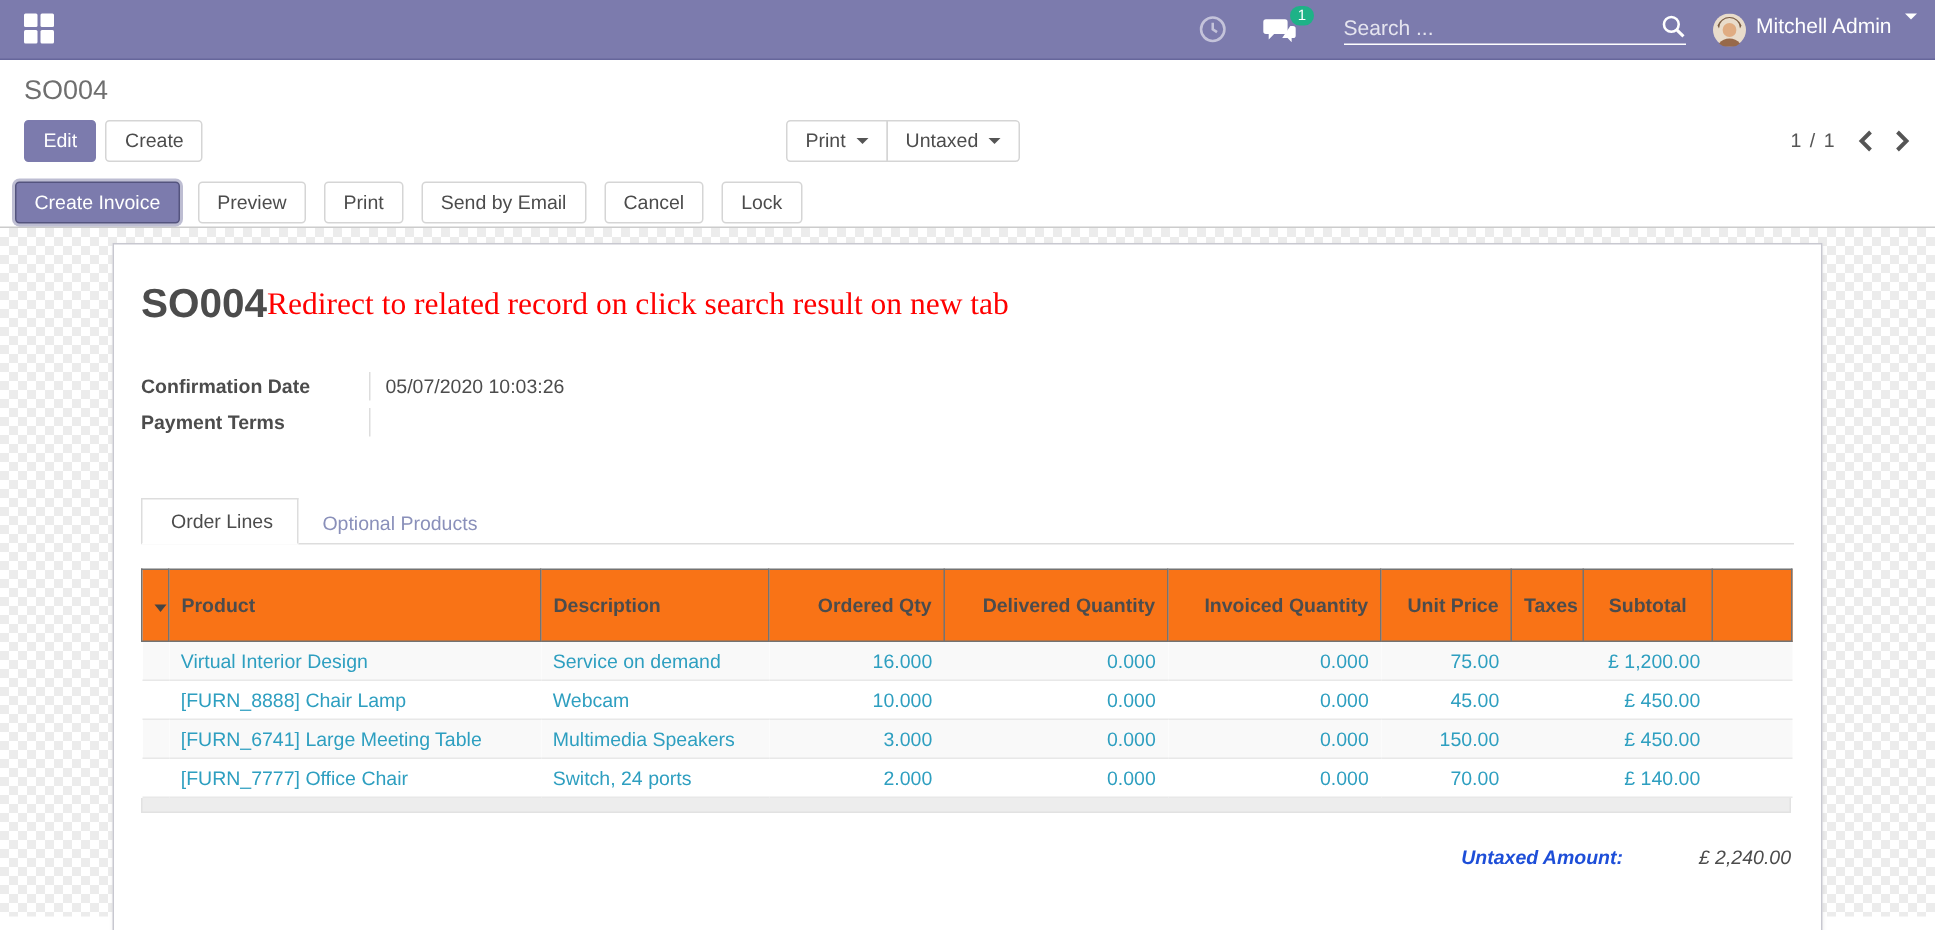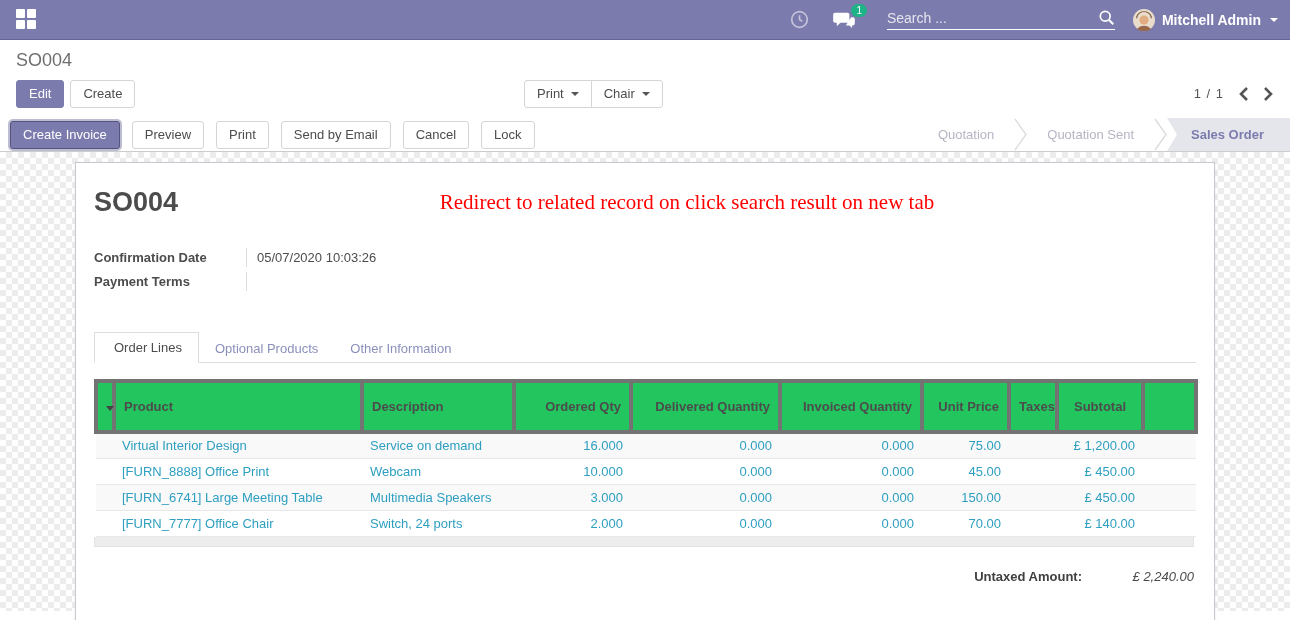--- a/index.html
+++ b/index.html
@@ -13,21 +13,21 @@
               gap:2px; cursor:pointer; margin-left:4px; }
   .apps-btn span { background:#fff; border-radius:1px; }
   .nav-spacer { flex:1; }
   .nav-icon { display:flex; align-items:center; margin:0 12px; position:relative; cursor:pointer; }
   .badge { position:absolute; top:-7px; right:-12px; background:#1eb287; color:#fff; font-size:10px;
            border-radius:8px; padding:1px 5px; line-height:11px; }
   .search-box { width:228px; margin:0 18px 0 20px; border-bottom:1px solid #fff; display:flex; align-items:center; padding-bottom:3px; }
   .search-box input { flex:1; background:transparent; border:none; outline:none; color:#fff; font-size:14px;
                       font-family:"Liberation Sans",sans-serif; }
   .search-box input::placeholder { color:rgba(255,255,255,0.8); }
-  .user-menu { display:flex; align-items:center; gap:7px; cursor:pointer;font-weight:bold; }
+  .user-menu { display:flex; gap:7px; cursor:pointer; }
   .user-name { font-size:14px; }
   .caret-down-white { width:0; height:0; border-left:4px solid transparent; border-right:4px solid transparent;
                       border-top:4px solid #fff; margin-left:2px; }
 
   
   .control-panel { padding:8px 16px 10px; background:#fff; }
   .breadcrumb { font-size:18px; color:#6f6f6f; margin:2px 0 9px; }
   .cp-row { display:flex; align-items:center; position:relative; height:28px; }
   .btn { font-size:13px; padding:4px 12px; border:1px solid #d5d5d5; background:#fff; color:#4c4c4c;
          border-radius:3px; cursor:pointer; font-family:"Liberation Sans",sans-serif; line-height:18px; }
@@ -57,51 +57,51 @@
   
   .form-bg { height:459px; padding-top:10px; background-color:#fff;
     background-image:
       linear-gradient(45deg,#ececec 25%,transparent 25%,transparent 75%,#ececec 75%),
       linear-gradient(45deg,#ececec 25%,transparent 25%,transparent 75%,#ececec 75%);
     background-size:12px 12px; background-position:0 0,6px 6px; }
   .sheet { width:1140px; margin:0 auto; background:#fff; border:1px solid #c8c8d0; box-shadow:0 1px 3px rgba(0,0,0,0.08);
            padding:24px 18px; min-height:600px; }
   .sheet-header { display:flex; align-items:center; }
   .sheet-title { font-size:27px; font-weight:bold; color:#4c4c4c; }
-  .sheet-note { flex:1; text-align:center; color:#f00; font-family:"Liberation Serif", serif; font-size:21px; }
+  .sheet-note { flex:1; text-align:left; color:#f00; font-family:"Liberation Serif", serif; font-size:21px; }
 
   .field-groups { display:flex; margin-top:30px; }
   .field-group { width:552px; }
   .field-row { display:flex; margin-bottom:5px; }
   .field-label { width:152px; font-weight:bold; color:#4c4c4c; padding:2px 10px 2px 0; }
   .field-value { flex:1; padding:2px 0 2px 10px; min-height:19px; }
   .v-sep { border-left:1px solid #ddd; }
   .address { color:#8b90bd; line-height:19px; }
   .address .link { cursor:pointer; }
   .plain-value { color:#4c4c4c; }
 
   .tabs { margin-top:36px; border-bottom:1px solid #ddd; display:flex; align-items:flex-end; }
   .tab { padding:7px 16px; font-size:13px; color:#8a90ba; cursor:pointer; margin-bottom:-1px; }
   .tab.active { background:#fff; border:1px solid #ddd; border-bottom:1px solid #fff; color:#4c4c4c;padding-left:19px; }
 
   .ol-table { border-collapse:collapse; margin-top:16px; width:1100px; table-layout:fixed; }
-  .ol-table th { background:#22c55e; border:4px solid #737373; font-size:13px; font-weight:bold; color:#4c4c4c;
+  .ol-table th { background:#f97316; border:1px solid #737373; font-size:13px; font-weight:bold; color:#4c4c4c;
                  padding:16px 8px; text-align:left; height:26px; }
   .ol-table td { padding:4px 8px; font-size:13px; height:26px; border-bottom:1px solid #e8e8e8; overflow:hidden;
                  white-space:nowrap; }
   .ol-table tr.stripe td { background:#f9f9f9; }
   .ol-table .num { text-align:right; }
   .ol-table .ctr { text-align:center; }
   .cell-link { color:#2e9fc0; }
   .caret-down-dark { width:0; height:0; border-left:4px solid transparent; border-right:4px solid transparent;
                      border-top:5px solid #444; display:inline-block; cursor:pointer; }
   .table-footer { width:1100px; height:10px; background:#ededed; border:1px solid #e2e2e2; border-top:none; }
 
   .totals { width:1100px; display:flex; justify-content:flex-end; align-items:center; margin-top:22px; }
-  .totals-label { font-weight:bold; color:#404040; }
+  .totals-label { font-weight:bold; color:#1d4ed8;font-style:italic; }
   .totals-value { width:112px; text-align:right; color:#4c4c4c;font-style:italic; }
 
   svg { display:block; }
 </style>
 </head>
 <body>
 
 <div class="navbar">
   <div class="apps-btn">
     <span></span>
@@ -155,21 +155,21 @@
   <div class="cp-row">
     <button class="btn btn-primary">Edit</button>
     <button class="btn">Create</button>
 
     <div class="cp-center btn-group">
       <button class="btn">
         <span>Print</span>
         <span class="caret-down-gray"></span>
       </button>
       <button class="btn">
-        <span>Chair</span>
+        <span>Untaxed</span>
         <span class="caret-down-gray"></span>
       </button>
     </div>
 
     <div class="pager">
       <span class="pager-value">1 / 1</span>
       <span class="pager-btn">
         <svg width="11" height="16" viewBox="0 0 11 16">
             <path d="M9 2 L3 8 L9 14" fill="none" stroke="#555" stroke-width="2.6"></path>
           </svg>
@@ -185,35 +185,20 @@
 
 <div class="statusbar">
   <div class="sb-buttons">
     <button class="btn btn-primary btn-focus">Create Invoice</button>
     <button class="btn">Preview</button>
     <button class="btn">Print</button>
     <button class="btn">Send by Email</button>
     <button class="btn">Cancel</button>
     <button class="btn">Lock</button>
   </div>
-  <div class="sb-steps">
-    <div class="step">Quotation</div>
-    <span class="step-sep">
-      <svg width="13" height="33" viewBox="0 0 13 33">
-          <path d="M1 1 L12 16.5 L1 32" fill="none" stroke="#dcdcdc" stroke-width="1.4"></path>
-        </svg>
-    </span>
-    <div class="step">Quotation Sent</div>
-    <span class="step-sep">
-      <svg width="13" height="33" viewBox="0 0 13 33">
-          <path d="M1 1 L12 16.5 L1 32" fill="none" stroke="#dcdcdc" stroke-width="1.4"></path>
-        </svg>
-    </span>
-    <div class="step active">Sales Order</div>
-  </div>
 </div>
 
 <div class="form-bg">
   <div class="sheet">
 
     <div class="sheet-header">
       <div class="sheet-title">SO004</div>
       <div class="sheet-note">Redirect to related record on click search result on new tab</div>
     </div>
 
@@ -227,21 +212,20 @@
         <div class="field-row">
           <div class="field-label">Payment Terms</div>
           <div class="field-value v-sep"></div>
         </div>
       </div>
     </div>
 
     <div class="tabs">
       <div class="tab active">Order Lines</div>
       <div class="tab">Optional Products</div>
-      <div class="tab">Other Information</div>
     </div>
 
     <table class="ol-table">
       <colgroup>
         <col style="width:18px">
           <col style="width:248px">
           <col style="width:152px">
           <col style="width:117px">
         <col style="width:149px">
           <col style="width:142px">
@@ -272,21 +256,21 @@
           <td class="cell-link num">16.000</td>
           <td class="cell-link num">0.000</td>
           <td class="cell-link num">0.000</td>
           <td class="cell-link num">75.00</td>
           <td class="cell-link"></td>
           <td class="cell-link num">£ 1,200.00</td>
           <td></td>
         </tr>
         <tr>
           <td></td>
-          <td class="cell-link">[FURN_8888] Office Print</td>
+          <td class="cell-link">[FURN_8888] Chair Lamp</td>
           <td class="cell-link">Webcam</td>
           <td class="cell-link num">10.000</td>
           <td class="cell-link num">0.000</td>
           <td class="cell-link num">0.000</td>
           <td class="cell-link num">45.00</td>
           <td class="cell-link"></td>
           <td class="cell-link num">£ 450.00</td>
           <td></td>
         </tr>
         <tr class="stripe">

